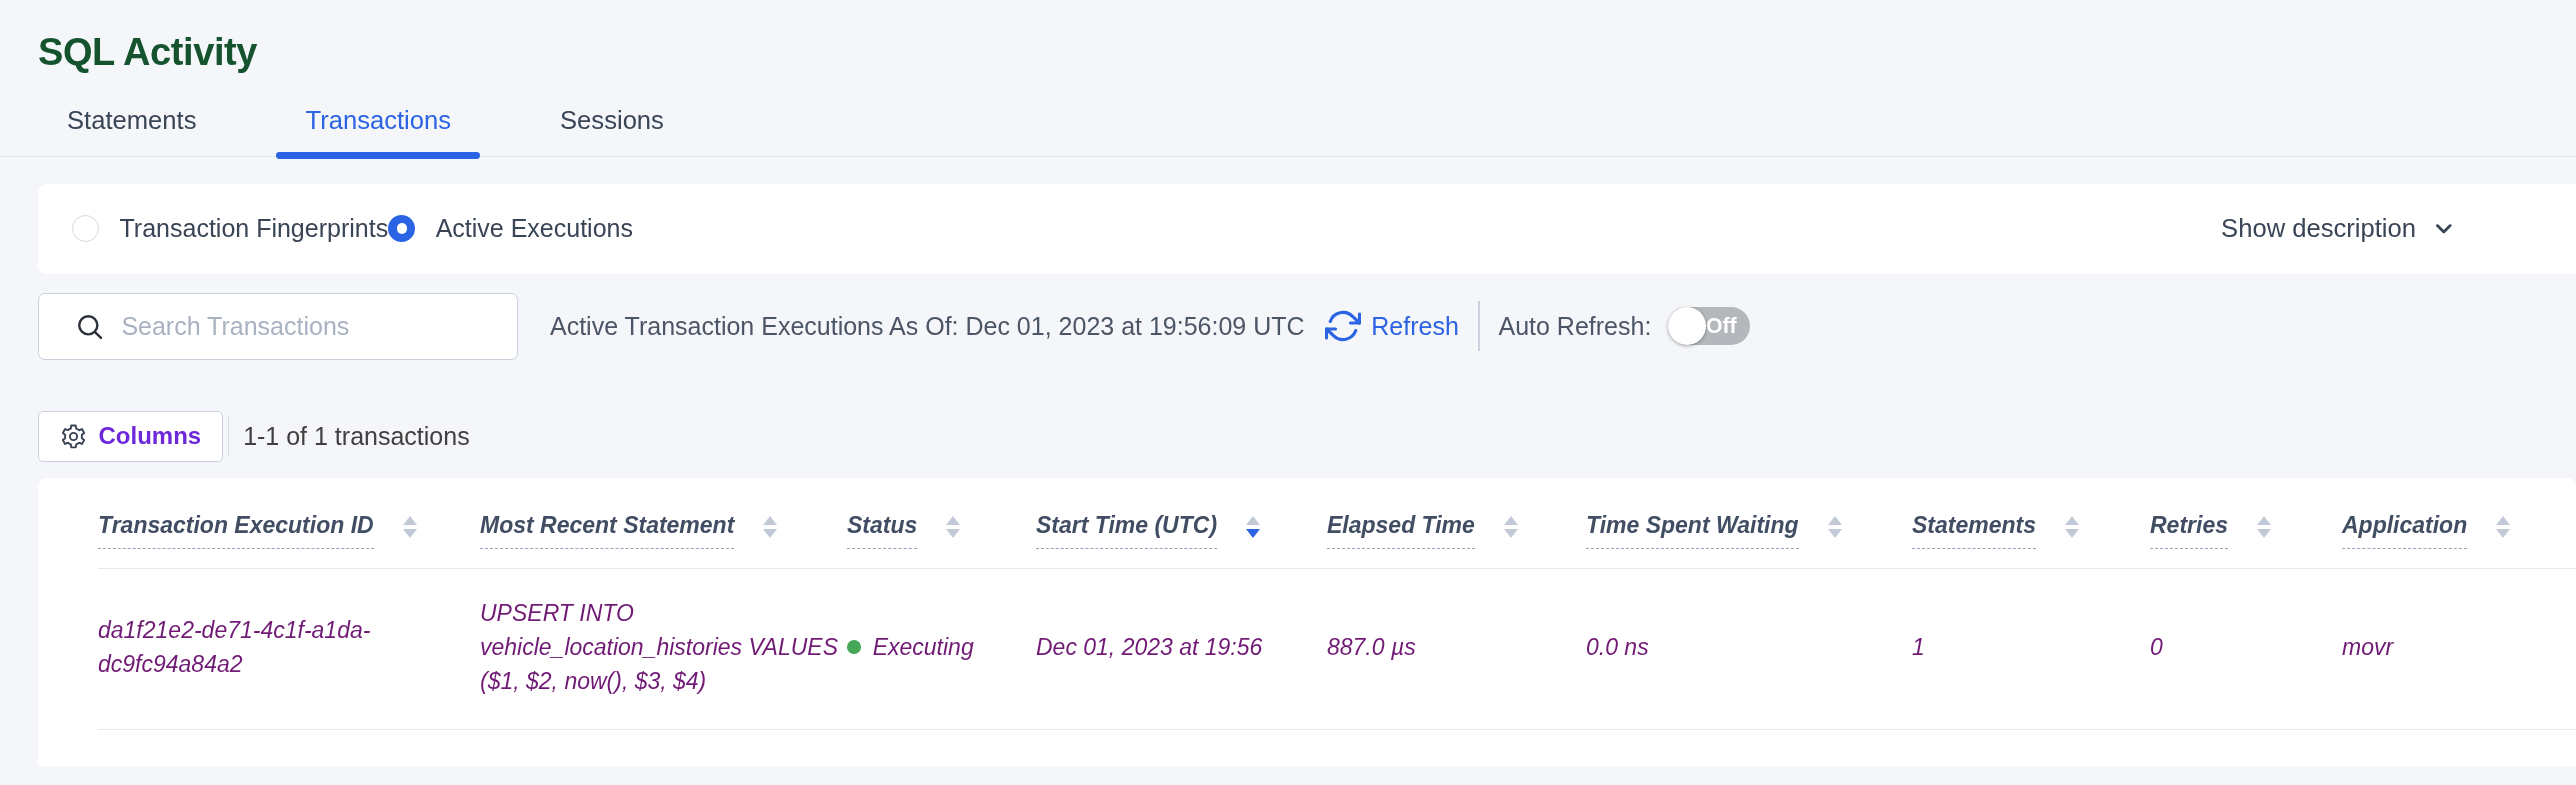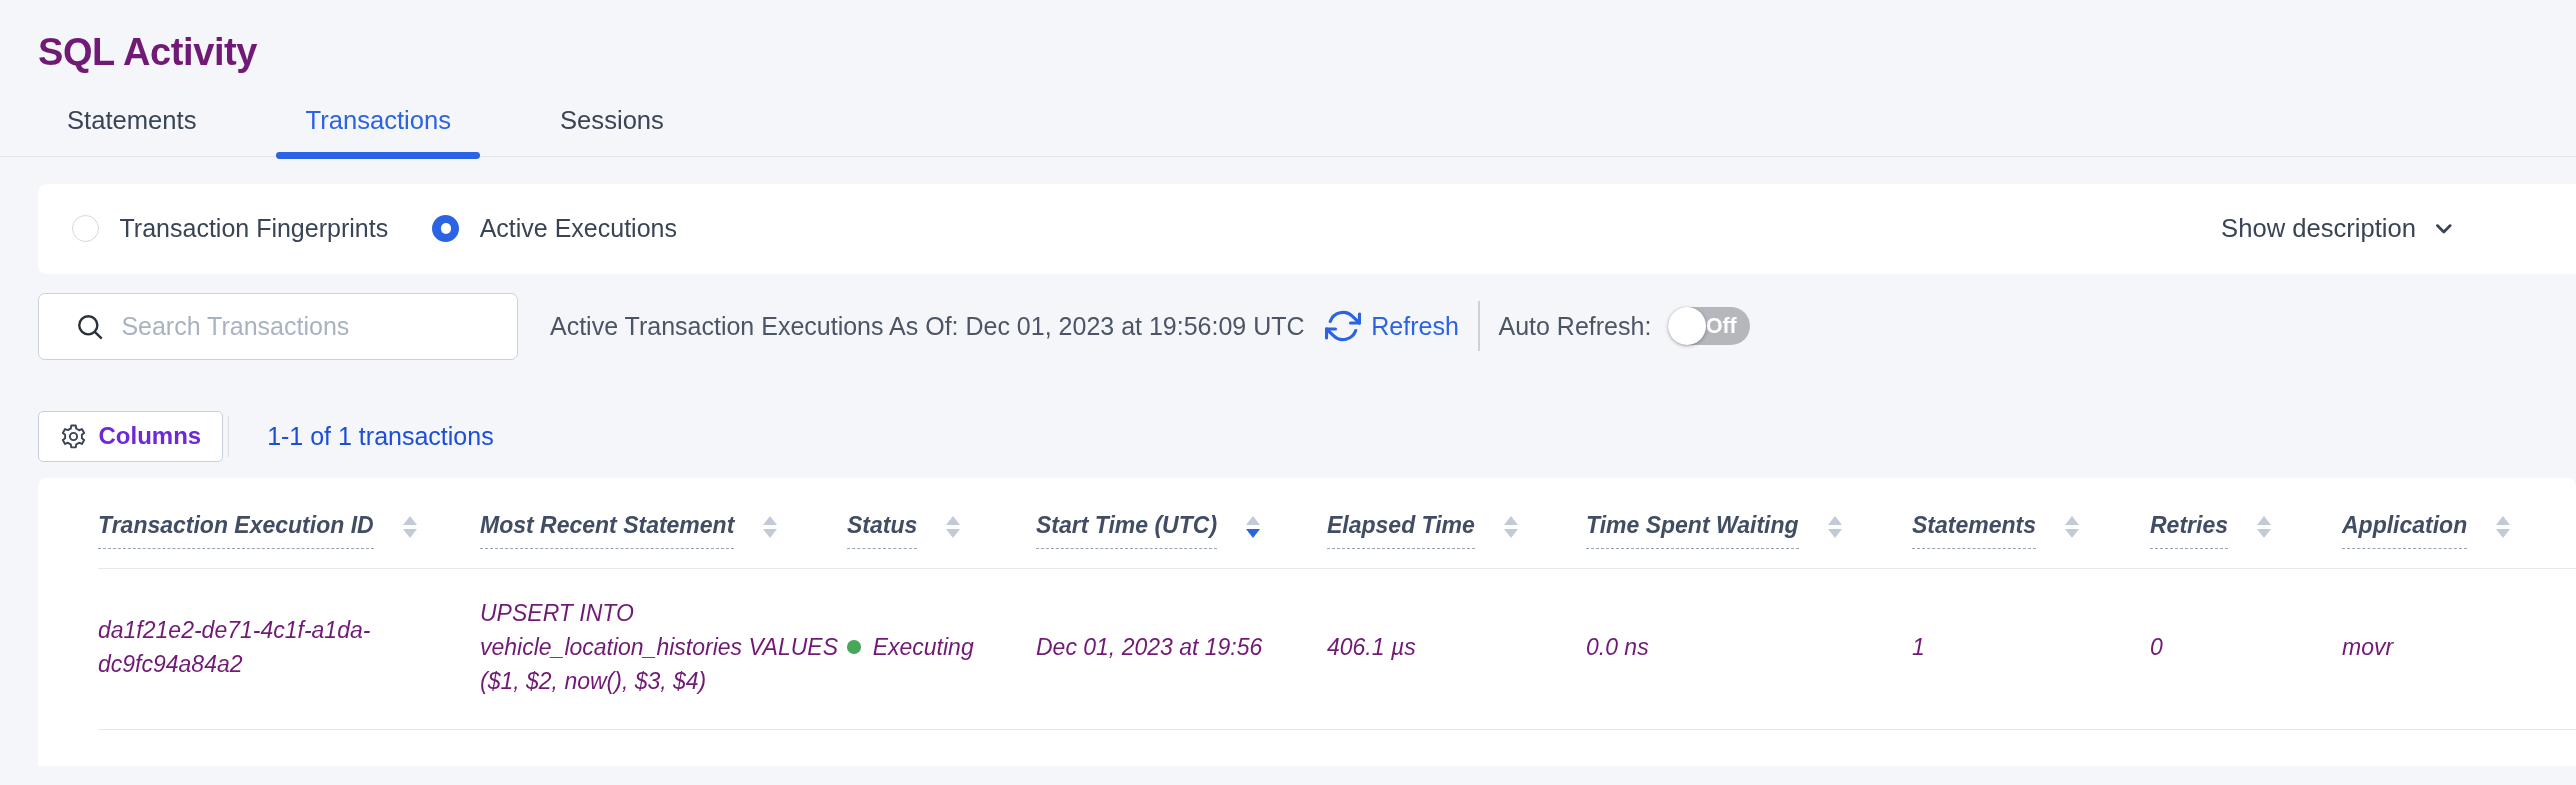--- a/index.html
+++ b/index.html
@@ -7,32 +7,32 @@
     width:2576px;height:785px;overflow:hidden;
     background:#f4f6fa;
     font-family:"Liberation Sans",sans-serif;
     color:#394455;
     -webkit-font-smoothing:antialiased;
   }
   .page{width:2576px;height:785px;position:relative;}
 
   
   .page-header{padding:31px 0 0 38px;}
-  .page-title{font-size:38px;font-weight:700;color:#701a75;letter-spacing:-0.4px;}
+  .page-title{font-size:38px;font-weight:700;color:#14532d;letter-spacing:-0.4px;}
 
   
   .tabbar{display:flex;margin-top:32px;padding-left:38px;border-bottom:1.7px solid #e2e6ee;}
   .tab{font-size:25.6px;color:#394455;padding:0 29px 20.5px 29px;margin-right:51px;position:relative;cursor:pointer;white-space:nowrap;}
   .tab.active{color:#2a63e3;}
   .tab.active::after{content:"";position:absolute;left:0;right:0;bottom:-3.4px;height:6.8px;border-radius:3.4px;background:#2a63e3;}
 
   
   .radio-card{margin:27px 0 0 38px;width:calc(100% - 38px);height:90px;background:#fff;border-radius:8.5px 0 0 8.5px;
     display:flex;align-items:center;justify-content:space-between;padding:0 119px 0 34px;box-sizing:border-box;}
-  .radios{display:flex;align-items:center;gap:44px;justify-content:flex-end;}
+  .radios{display:flex;align-items:center;justify-content:flex-end;}
   .radio{display:flex;align-items:center;gap:20.5px;font-size:25px;color:#394455;cursor:pointer;}
   .radio-circle{width:27px;height:27px;border-radius:50%;border:1.7px solid #d3d8e0;background:#fff;box-sizing:border-box;flex:0 0 auto;}
   .radio-circle.selected{border:none;background:#2a63e3;display:flex;align-items:center;justify-content:center;}
   .radio-circle.selected .dot{width:10.2px;height:10.2px;border-radius:50%;background:#fff;}
   .show-desc{display:flex;align-items:center;gap:15.4px;font-size:25.6px;color:#394455;cursor:pointer;}
 
   
   .toolbar{display:flex;align-items:center;margin:19px 0 0 38px;height:67px;}
   .search-box{width:480px;height:67px;background:#fff;border:0.9px solid #c9d1dd;border-radius:6.8px;
     display:flex;align-items:center;padding:0 36px;box-sizing:border-box;}
@@ -47,21 +47,21 @@
   .toggle{margin-left:17px;width:82px;height:38px;border-radius:19px;background:#b4b7bb;position:relative;
     display:flex;align-items:center;justify-content:flex-end;padding-right:13.7px;box-sizing:border-box;cursor:pointer;}
   .toggle .knob{position:absolute;left:0;top:0;width:38px;height:38px;border-radius:50%;background:#fff;box-shadow:0 0.9px 3.4px rgba(0,0,0,.35);}
   .toggle .state{color:#fff;font-size:21.3px;font-weight:700;}
 
   
   .controls-row{margin:51px 0 0 38px;display:flex;align-items:center;}
   .columns-btn{height:51px;padding:0 20.5px;background:#fff;border:0.9px solid #c8cedb;border-radius:5.1px;
     display:flex;align-items:center;gap:12px;font-size:24px;font-weight:700;color:#6d28d9;cursor:pointer;box-sizing:border-box;}
   .cdiv{width:1.7px;height:41px;background:#d9dee6;margin:0 13.7px 0 5.1px;}
-  .count{font-size:25px;color:#1d4ed8;margin-left:24px;}
+  .count{font-size:25px;color:#404040;}
 
   
   .table-card{margin:16px 0 0 38px;width:calc(100% - 38px);height:288px;background:#fff;border-radius:8.5px 8.5px 0 0;
     box-sizing:border-box;padding-left:60px;overflow:hidden;font-style:italic;}
   .trow{display:grid;grid-template-columns:382px 367px 189px 291px 259px 326px 238px 192px 1fr;align-items:center;}
   .thead{padding-top:34px;padding-bottom:19px;border-bottom:1.7px solid #e4e8ef;align-items:flex-start;}
   .hcell{display:flex;align-items:flex-start;font-size:23px;font-weight:700;color:#414d63;cursor:pointer;}
   .hlabel{border-bottom:1.7px dashed #97a3b6;padding-bottom:10.2px;line-height:1.15;white-space:nowrap;}
   .sort{margin-left:29px;margin-top:4.3px;display:flex;flex-direction:column;gap:4.3px;}
   .sort .up{width:0;height:0;border-left:7.7px solid transparent;border-right:7.7px solid transparent;border-bottom:9.4px solid #c2cad8;}
@@ -223,21 +223,21 @@
     </div>
 
     <div class="trow tbody-row">
       <div class="cell-id">da1f21e2-de71-4c1f-a1da-dc9fc94a84a2</div>
       <div class="cell-stmt">UPSERT INTO vehicle_location_histories VALUES ($1, $2, now(), $3, $4)</div>
       <div class="status-cell">
         <span class="status-dot"></span>
         <span>Executing</span>
       </div>
       <div>Dec 01, 2023 at 19:56</div>
-      <div>406.1 µs</div>
+      <div>887.0 µs</div>
       <div>0.0 ns</div>
       <div>1</div>
       <div>0</div>
       <div>movr</div>
     </div>
   </div>
 
 </div>
 
 

